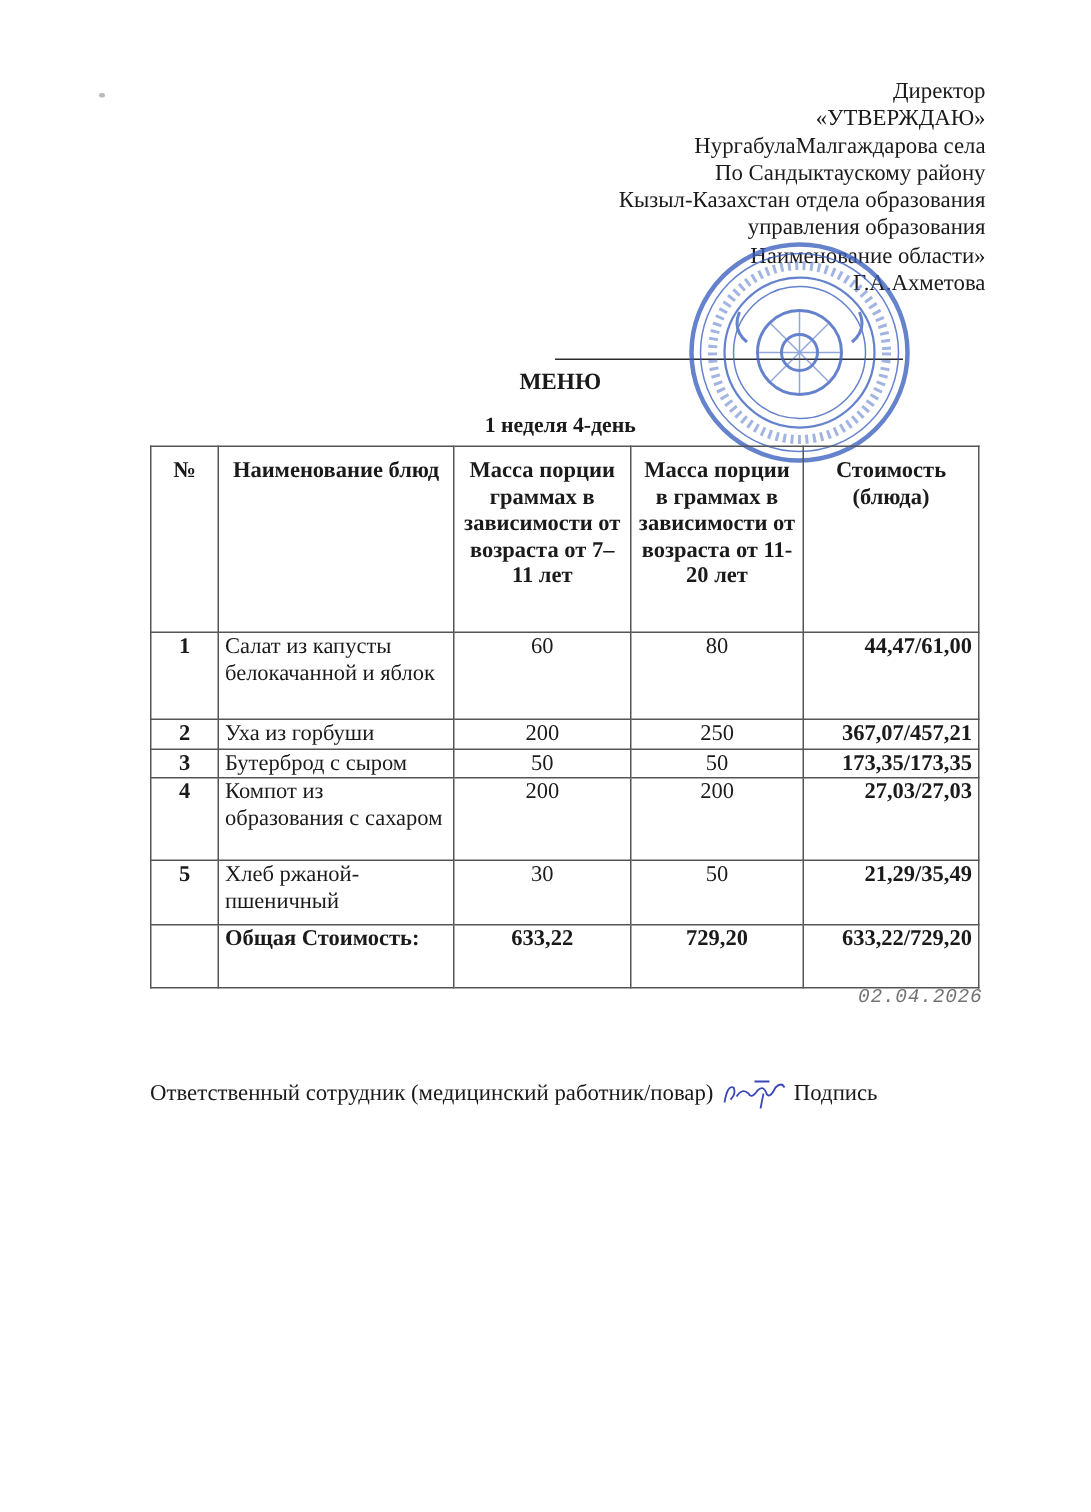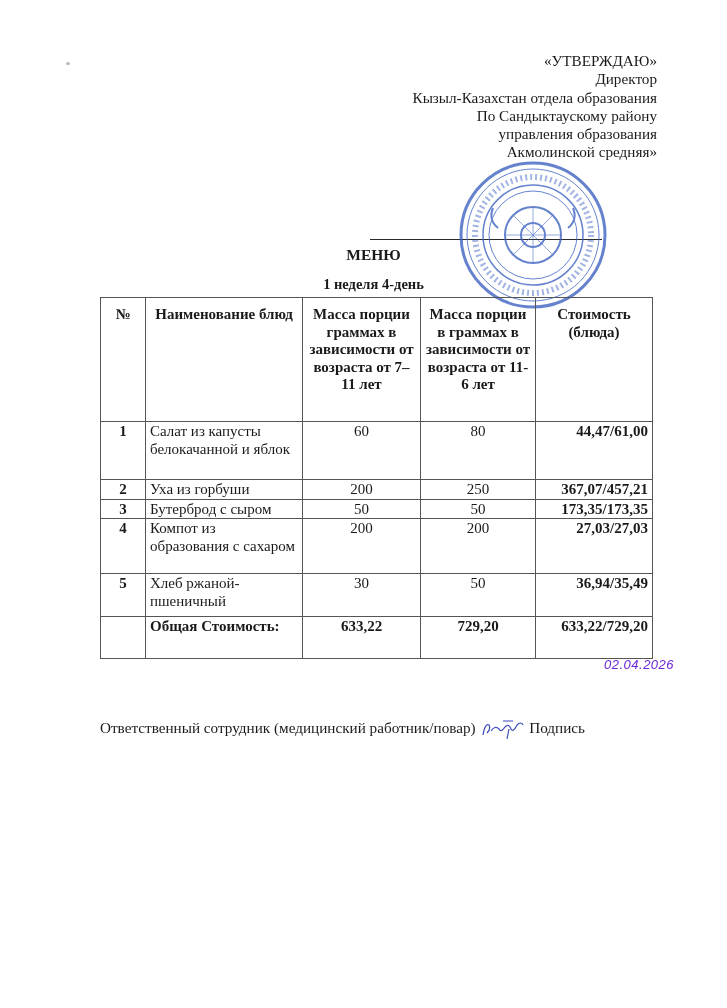--- a/index.html
+++ b/index.html
@@ -19,38 +19,40 @@
   table.menu th { font-weight: bold; text-align: center; padding-top: 8px; }
   .c0 { width: 36px; } .c1 { width: 148px; } .c2 { width: 109px; } .c3 { width: 106px; } .c4 { width: 108px; }
   td.num { text-align: center; font-weight: bold; }
   td.name { text-align: left; margin-left: 12px; }
   td.val { text-align: center; }
   td.cost { text-align: right; font-weight: bold; padding-right: 6px; }
   td.bold { font-weight: bold; font-family: Liberation Serif, serif; }
   tr.h-head { height: 124px; }
   tr.h1 { height: 58px; } tr.h2 { height: 18px; } tr.h3 { height: 18px; }
   tr.h4 { height: 55px; } tr.h5 { height: 43px; } tr.h6 { height: 42px; }
-  .date { position: absolute; left: 604px; top: 657px; color: #6d28d9;
-          font-family: Liberation Sans, sans-serif; font-style: italic; font-size: 13px; letter-spacing: 0.5px; }
+  .date { position: absolute; left: 572px; top: 657px; color: #737373;
+          font-family: Liberation Mono, monospace; font-style: italic; font-size: 13px; letter-spacing: 0.5px; }
   .footer { position: absolute; left: 100px; top: 719px; font-size: 15.2px; white-space: nowrap; text-align: center; }
   .sig { display: inline-block; width: 46px; height: 22px; vertical-align: middle; }
   .speck { position: absolute; left: 66px; top: 62px; width: 4px; height: 3px; background: #bbb; border-radius: 2px; }
 </style>
 </head>
 <body>
 
 <div class="speck"></div>
 
 <div class="approval">
+  <div>Директор</div>
   <div>«УТВЕРЖДАЮ»</div>
-  <div>Директор</div>
+  <div>НургабулаМалгаждарова села</div>
+  <div>По Сандыктаускому району</div>
   <div>Кызыл-Казахстан отдела образования</div>
-  <div>По Сандыктаускому району</div>
   <div>управления образования</div>
-  <div>Акмолинской средняя»</div>
+  <div>Наименование области»</div>
+  <div>Г.А.Ахметова</div>
 </div>
 <div class="sign-line"></div>
 
 <svg class="stamp" viewBox="0 0 150 150">
   <g fill="none" stroke="#3a5fc0">
     <circle cx="75" cy="75" r="72" stroke-width="3"></circle>
     <circle cx="75" cy="75" r="66" stroke-width="1"></circle>
     <circle cx="75" cy="75" r="50" stroke-width="1.5"></circle>
     <circle cx="75" cy="75" r="44" stroke-width="1"></circle>
     <circle cx="75" cy="75" r="58" stroke-width="6" stroke-dasharray="2 3" opacity="0.6"></circle>
@@ -63,21 +65,21 @@
 
 <div class="title main">МЕНЮ</div>
 <div class="title sub">1 неделя 4-день</div>
 
 <table class="menu">
   <tbody>
       <tr class="h-head">
     <th class="c0">№</th>
     <th class="c1">Наименование блюд</th>
     <th class="c2">Масса порции граммах в зависимости от возраста от 7–11 лет</th>
-    <th class="c3">Масса порции в граммах в зависимости от возраста от 11-6 лет</th>
+    <th class="c3">Масса порции в граммах в зависимости от возраста от 11-20 лет</th>
     <th class="c4">Стоимость (блюда)</th>
   </tr>
   <tr class="h1">
     <td class="num">1</td>
     <td class="name">Салат из капусты белокачанной и яблок</td>
     <td class="val">60</td>
     <td class="val">80</td>
     <td class="cost">44,47/61,00</td>
   </tr>
   <tr class="h2">
@@ -99,21 +101,21 @@
     <td class="name">Компот из образования с сахаром</td>
     <td class="val">200</td>
     <td class="val">200</td>
     <td class="cost">27,03/27,03</td>
   </tr>
   <tr class="h5">
     <td class="num">5</td>
     <td class="name">Хлеб ржаной-пшеничный</td>
     <td class="val">30</td>
     <td class="val">50</td>
-    <td class="cost">36,94/35,49</td>
+    <td class="cost">21,29/35,49</td>
   </tr>
   <tr class="h6">
     <td></td>
     <td class="name bold">Общая Стоимость:</td>
     <td class="val bold">633,22</td>
     <td class="val bold">729,20</td>
     <td class="cost">633,22/729,20</td>
   </tr>
 </tbody>
   </table>

